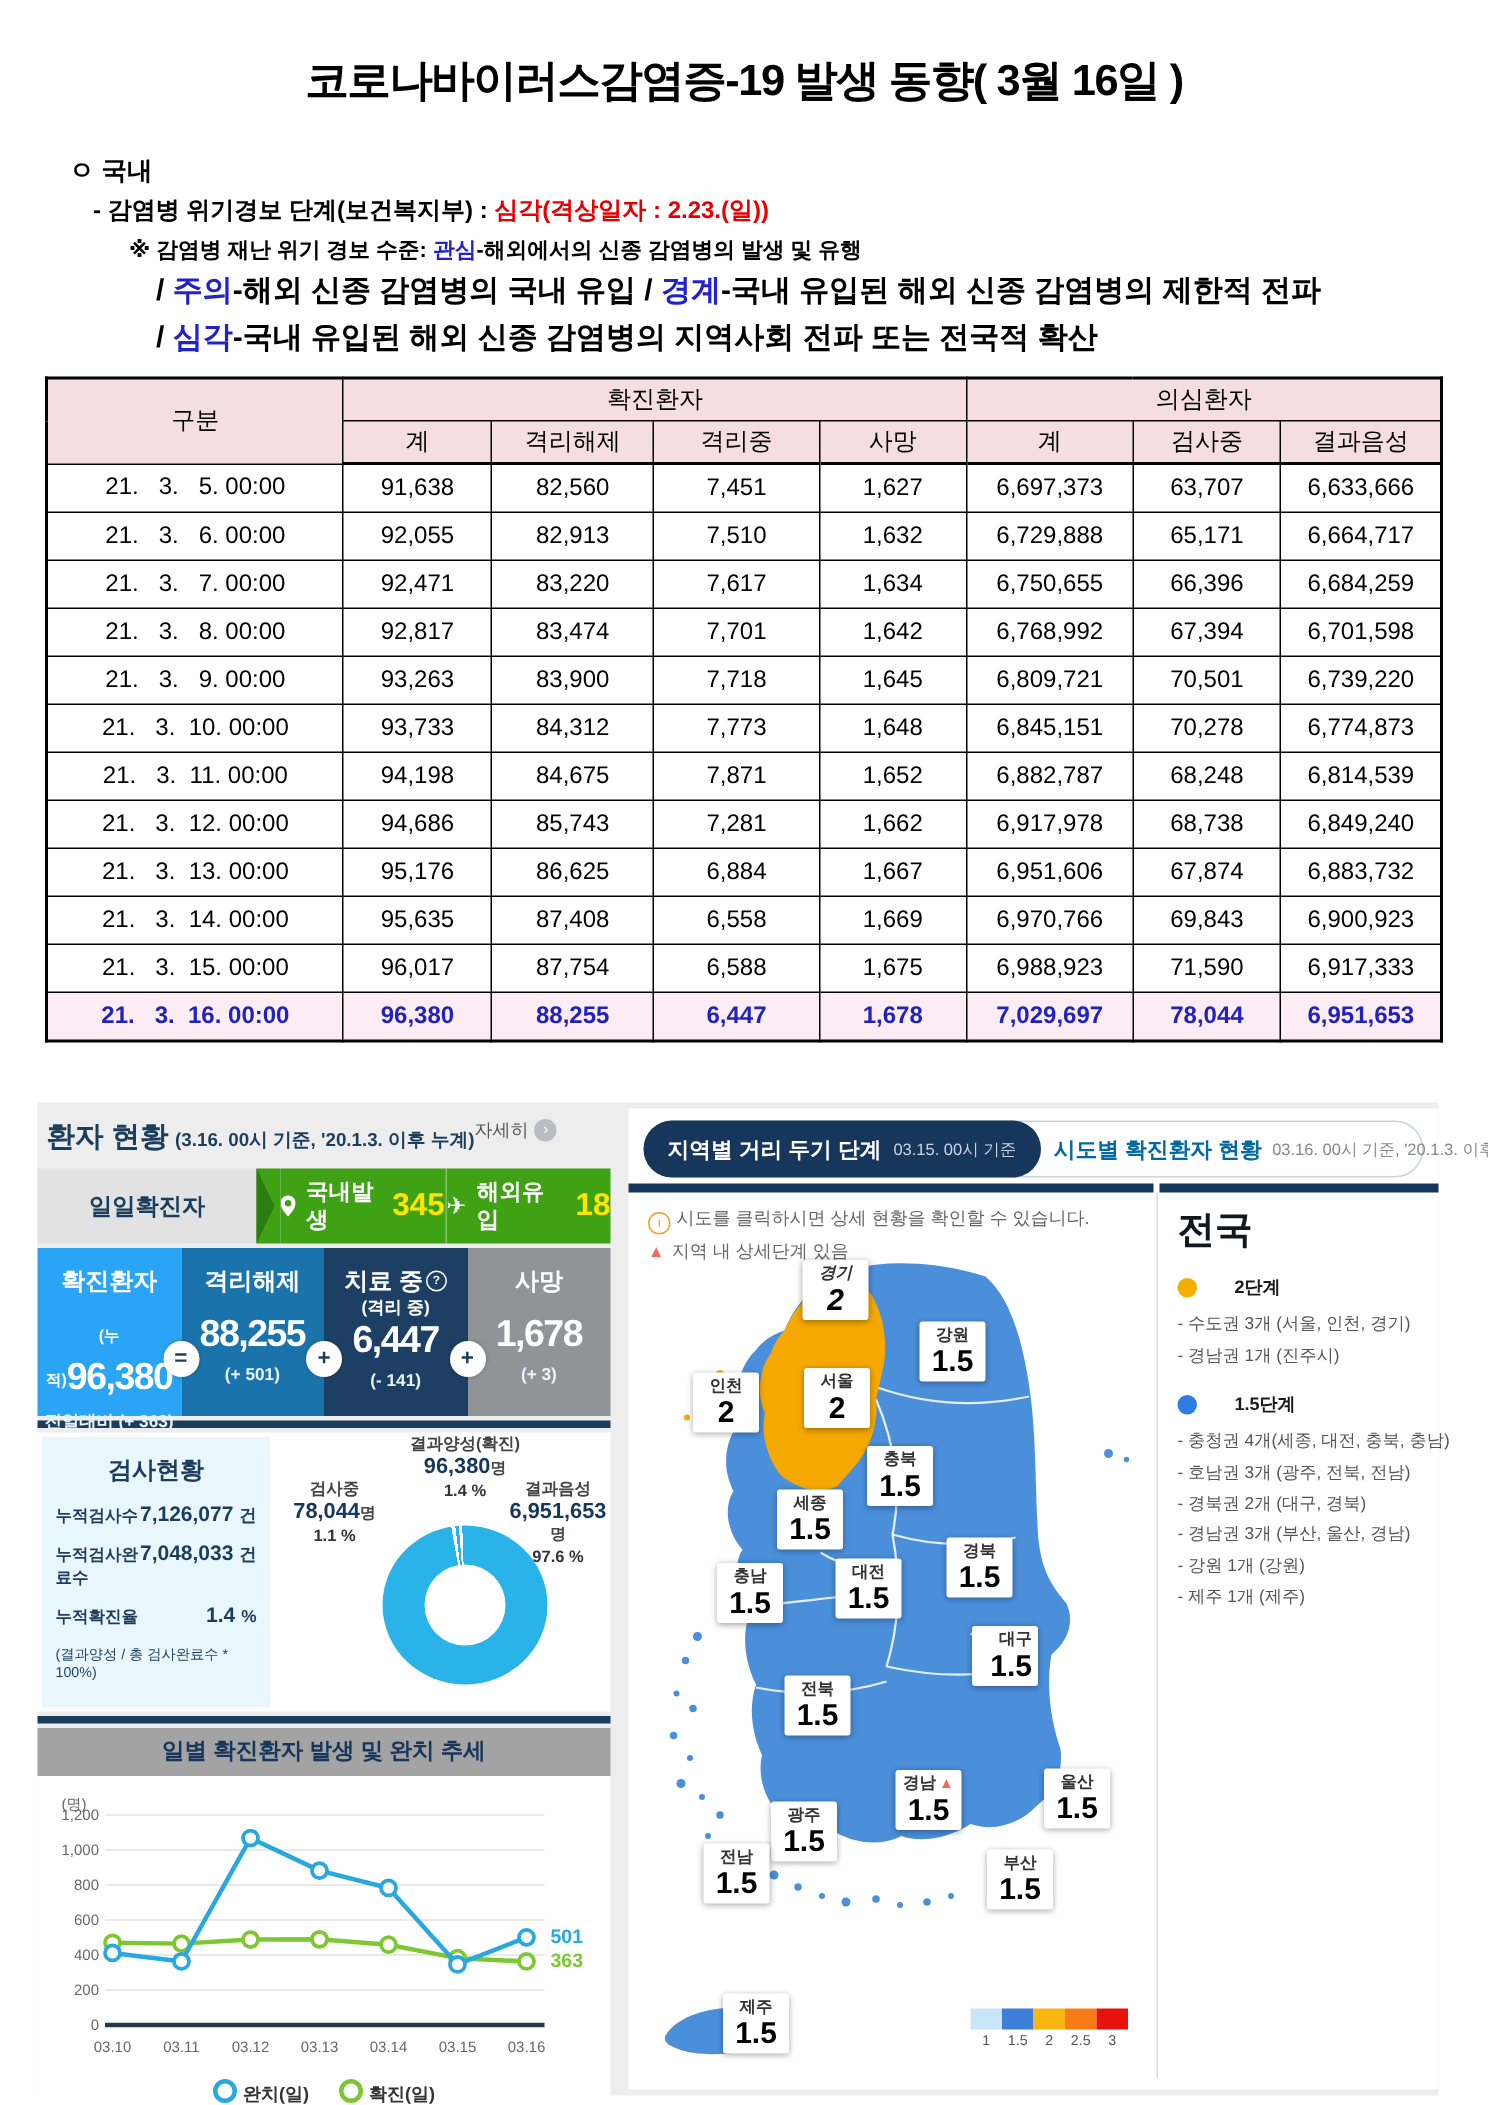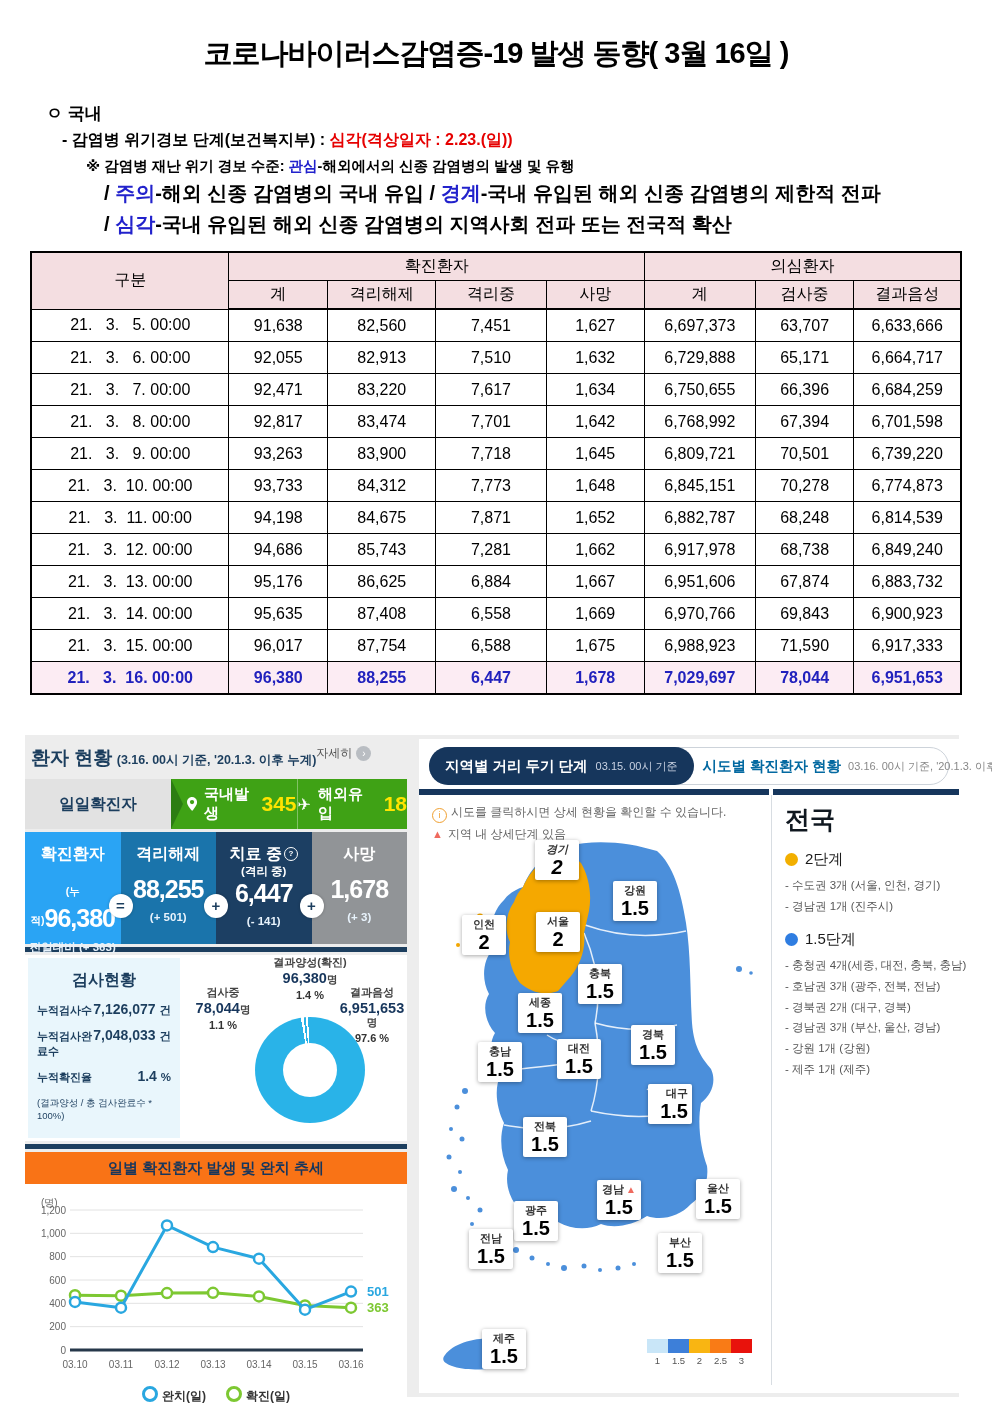--- a/index.html
+++ b/index.html
@@ -64,21 +64,21 @@
   .donut:after{content:"";position:absolute;left:28px;top:26px;width:54px;height:54px;border-radius:50%;background:#fff}
   .d-block{position:absolute;text-align:center;color:#444}
   .d-pos{left:218px;top:0;width:134px}
   .d-testing{left:162px;top:30px;width:72px}
   .d-neg{left:314px;top:30px;width:66px}
   .d-name{font-size:11px;font-weight:600}
   .d-value{font-size:14.5px;font-weight:800;color:#17365c}
   .d-unit{font-size:10.5px;font-weight:600;color:#444}
   .d-pct{font-size:11px;font-weight:700;color:#333;margin-top:2px}
   .trend-card{margin-top:3px;background:#fff;height:248px;position:relative}
-  .trend-title{height:32px;background:#f97316;color:#17365c;font-weight:800;font-size:15px;text-align:center;line-height:32px}
+  .trend-title{height:32px;background:#a3a3a3;color:#17365c;font-weight:800;font-size:15px;text-align:center;line-height:32px}
   .unit-label{position:absolute;left:16px;top:44px;font-size:10px;color:#666}
   svg.trend{display:block;width:372px;height:188px;margin:14px 0 0 4px}
   .chart-legend{display:flex;justify-content:center;gap:20px;font-size:12px;color:#333;font-weight:600}
   .ring{width:10px;height:10px;border-radius:50%;border:3px solid;display:inline-block;vertical-align:-2px;margin-right:4px;background:#fff}
   .ring.blue{border-color:#29a7e0}.ring.green{border-color:#7dc832}
   
   .panel-right{position:absolute;left:394px;top:4px;width:540px;height:654px;background:#fff}
   .pr-tabs{display:flex;margin:8px 10px 0 10px;border:1px solid #cdd3da;border-radius:20px;height:38px;box-sizing:border-box;background:#fff}
   .tab1{background:#16365c;border-radius:19px;color:#fff;display:flex;align-items:center;gap:8px;padding:0 16px;margin:-1px;cursor:pointer}
   .tab1-label{font-weight:800;font-size:14.5px;white-space:nowrap}
@@ -98,21 +98,21 @@
   .region{position:absolute;background:#fff;border-radius:2px;box-shadow:0 1px 4px rgba(0,0,0,.35);text-align:center;padding:3px 4px 1px;min-width:36px;cursor:pointer}
   .r-name{font-size:11px;font-weight:700;color:#333;line-height:1.15;white-space:nowrap}
   .r-value{font-size:20px;font-weight:800;color:#000;line-height:1.15}
   .warn{color:#ef6a5e;font-size:10px;margin-left:2px}
   .scale{position:absolute;left:220px;top:500px;display:flex}
   .sw{width:21px;height:14px;position:relative}
   .sw-l{position:absolute;top:16px;left:0;width:100%;text-align:center;font-size:9.5px;color:#555}
   .v-div{position:absolute;left:352px;top:0;bottom:10px;width:1px;background:#d8dde2}
   .nat{position:absolute;left:366px;top:8px;width:168px}
   .nat-title{font-size:25px;font-weight:800;color:#101820;margin:0 0 10px}
-  .lg-label{font-size:15px;font-weight:400;color:#1a1a1a;margin:14px 0 6px;display:flex;align-items:center;gap:7px}
+  .lg-label{font-size:12px;font-weight:700;color:#1a1a1a;margin:14px 0 6px;display:flex;align-items:center;gap:25px}
   .lg-dot{width:13px;height:13px;border-radius:50%;flex:0 0 auto}
   .lg-item{font-size:11.5px;color:#555;line-height:1.8;white-space:nowrap}
 </style>
 </head>
 <body>
 
 <h1 class="title">코로나바이러스감염증-19 발생 동향( 3월 16일 )</h1>
 
 <div class="intro">
   <div class="l2"><span>ㅇ</span> <span>국내</span></div>

